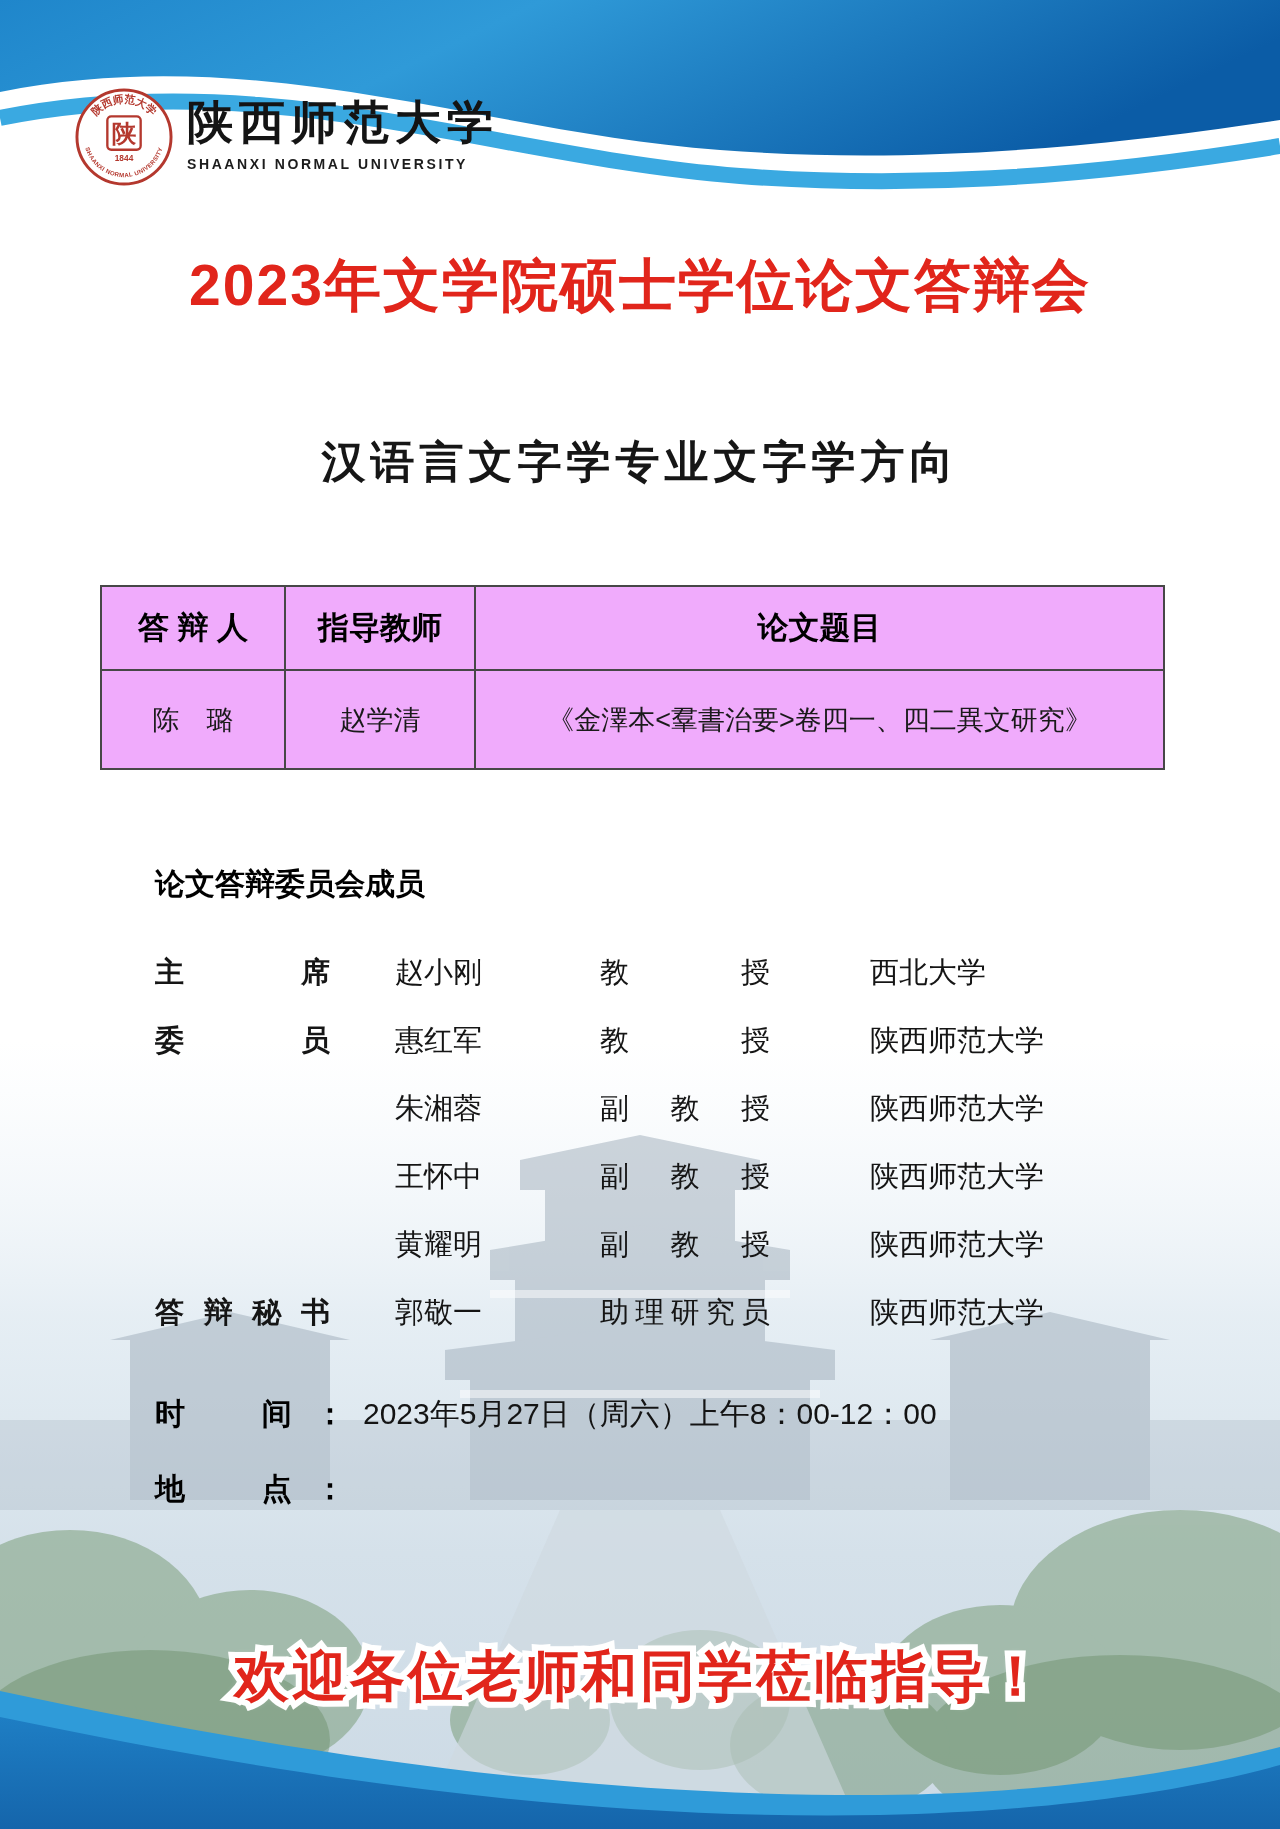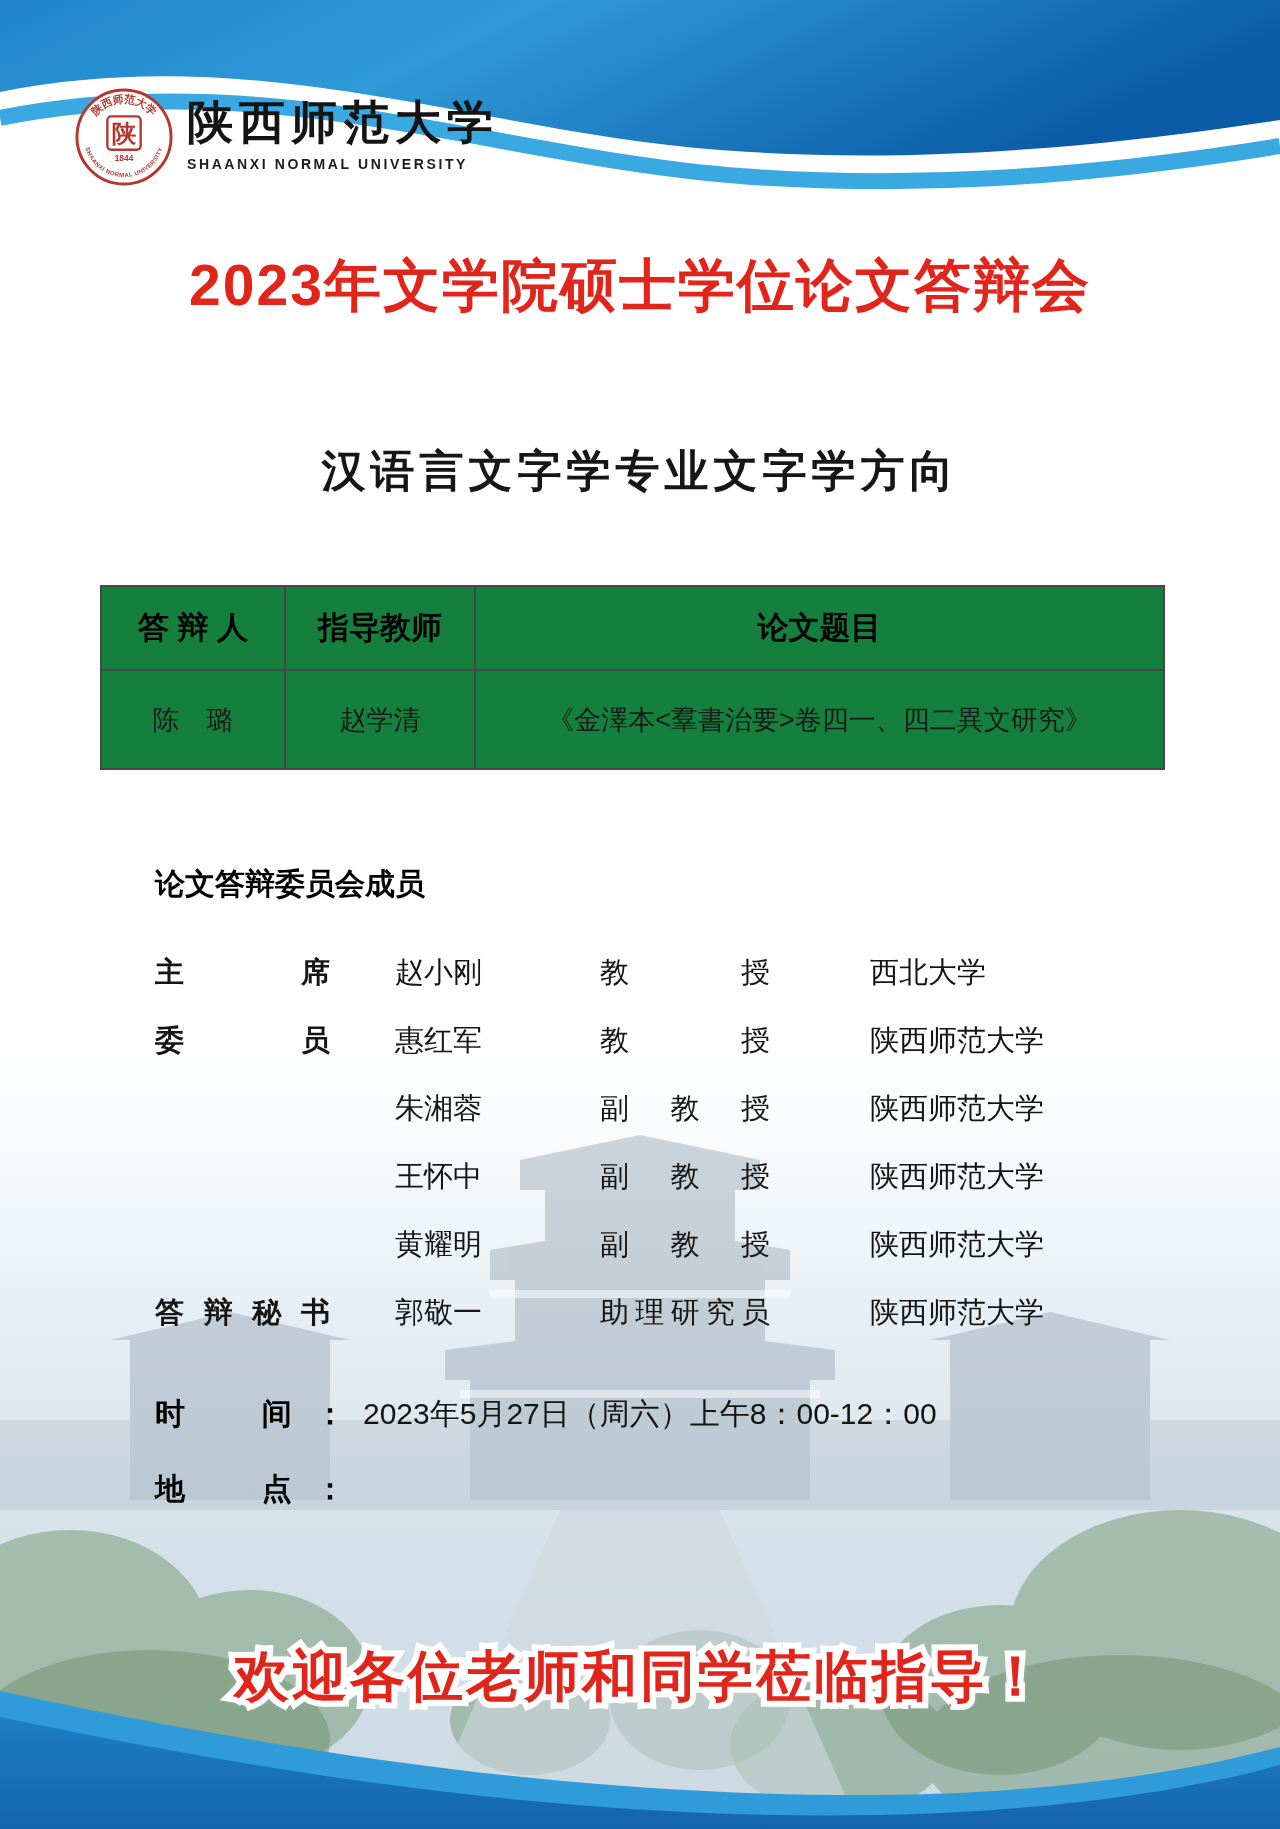--- a/index.html
+++ b/index.html
@@ -14,26 +14,26 @@
   
   .brand{position:absolute;left:75px;top:88px;display:flex;align-items:flex-start;z-index:4;}
   .seal{width:98px;height:98px;flex:0 0 auto;}
   .brand-names{margin-left:14px;padding-top:4px;}
   .brand-zh{font-size:46px;font-weight:700;letter-spacing:6px;color:#141414;
             font-family:"Liberation Serif","DejaVu Serif",serif;}
   .brand-en{font-size:14px;font-weight:700;letter-spacing:2.6px;color:#1c1c1c;margin-top:2px;}
   
   .main-title{position:absolute;left:0;top:248px;width:1280px;text-align:center;
     font-size:57px;font-weight:700;color:#e1251b;letter-spacing:2px;z-index:4;}
-  .sub-title{position:absolute;left:0;top:442px;width:1280px;text-align:center;
+  .sub-title{position:absolute;left:0;top:433px;width:1280px;text-align:center;
     font-size:44px;font-weight:700;color:#161616;letter-spacing:5px;z-index:4;
     font-family:"Liberation Serif","DejaVu Serif",serif;}
   
   .defense-table{position:absolute;left:100px;top:585px;width:1065px;z-index:4;
-    border-collapse:collapse;table-layout:fixed;background:#15803d;}
+    border-collapse:collapse;table-layout:fixed;background:#f0abfc;}
   .defense-table th,.defense-table td{border:2px solid #474747;text-align:center;vertical-align:middle;}
   .defense-table th{height:80px;font-size:31px;font-weight:700;color:#000;}
   .defense-table td{height:95px;font-size:27px;color:#1a1a1a;}
   .col-defender{width:180px;}
   .col-advisor{width:186px;}
   .col-thesis{width:auto;}
   
   .committee-heading{position:absolute;left:155px;top:864px;font-size:30px;font-weight:700;color:#000;z-index:4;}
   .members{position:absolute;left:155px;top:952px;width:1000px;z-index:4;}
   .m-row{display:flex;align-items:flex-start;margin-bottom:28px;font-size:29px;line-height:40px;color:#151515;gap:40px;}

